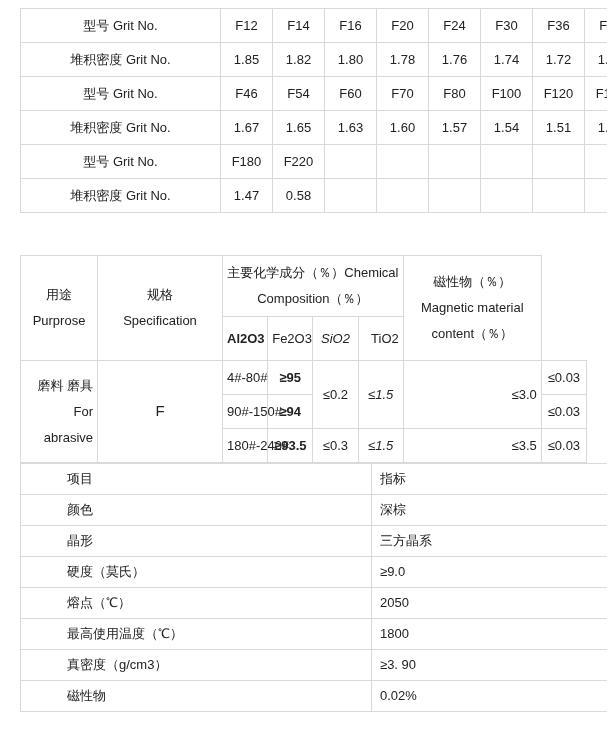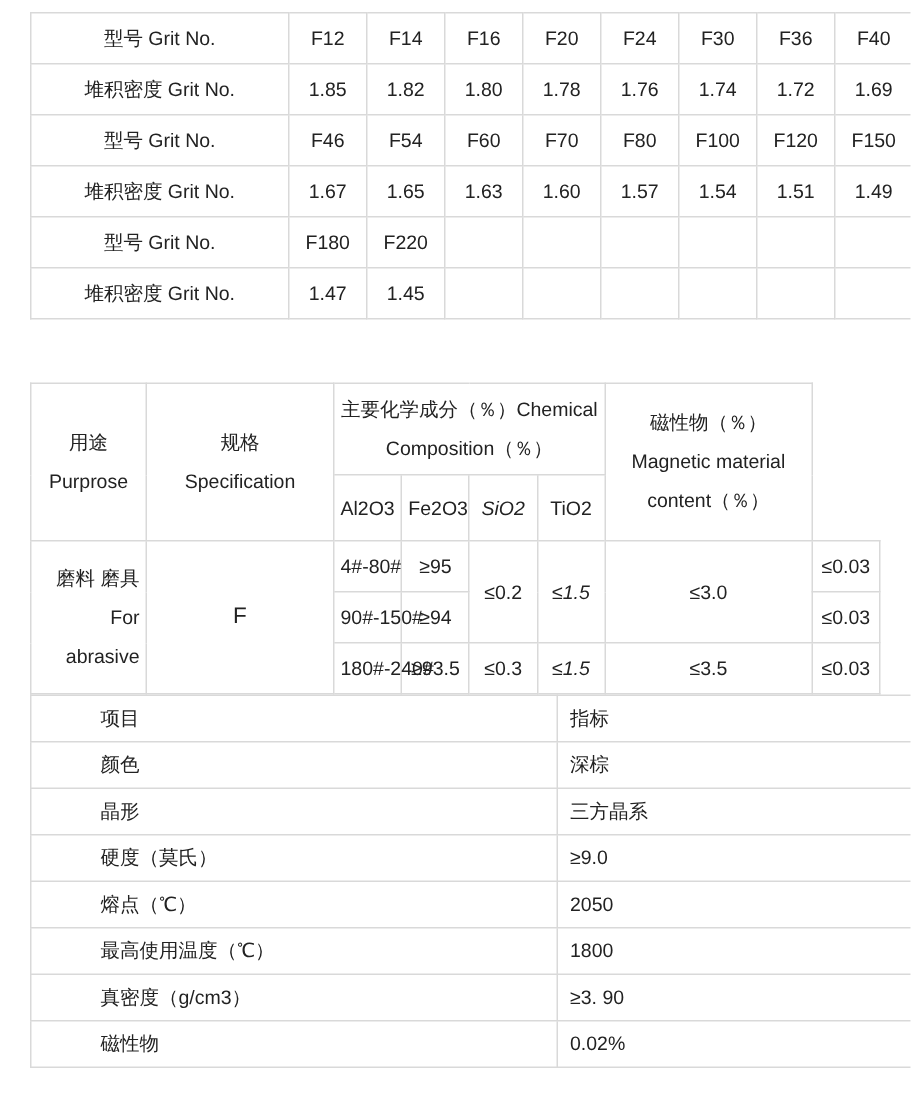--- a/index.html
+++ b/index.html
@@ -40,45 +40,45 @@
   
   #grit-table {
     width: 567px;
     margin: 8px 20px 0 20px;
   }
   #grit-table td {
     height: 33px;
   }
   #grit-table td.label-cell {
     width: 159px;
-    padding: 0 6px;
+    padding: 0 20px;
   }
   #grit-table td.val-cell {
     width: 51px;
   }
 
   
   .gap {
     height: 42px;
   }
 
   
   #chem-table {
     width: 567px;
     margin: 0 20px 0 20px;
   }
   #chem-table td {
     padding: 2px 4px;
   }
   .col-purpose { width: 68px; }
   .col-spec    { width: 116px; }
-  .col-al      { width: 56px; }
+  .col-al      { width: 56px; font-weight: bold; }
   .col-fe      { width: 58px; }
   .col-si      { width: 68px; font-style: italic; }
-  .col-ti      { width: 72px; }
+  .col-ti      { width: 72px; text-align: right; }
   .col-mag     { width: 129px; }
 
   .head-row td {
     height: 36px;
   }
   .head-tall {
     height: 100px !important;
     line-height: 2.0;
   }
   .chem-head-group {
@@ -170,21 +170,21 @@
         <td class="val-cell"></td>
         <td class="val-cell"></td>
         <td class="val-cell"></td>
         <td class="val-cell"></td>
         <td class="val-cell"></td>
         <td class="val-cell"></td>
       </tr>
       <tr>
         <td class="label-cell">堆积密度 Grit No.</td>
         <td class="val-cell">1.47</td>
-        <td class="val-cell">1.45</td>
+        <td class="val-cell">0.58</td>
         <td class="val-cell"></td>
         <td class="val-cell"></td>
         <td class="val-cell"></td>
         <td class="val-cell"></td>
         <td class="val-cell"></td>
         <td class="val-cell"></td>
       </tr>
     </tbody>
   </table>
 

